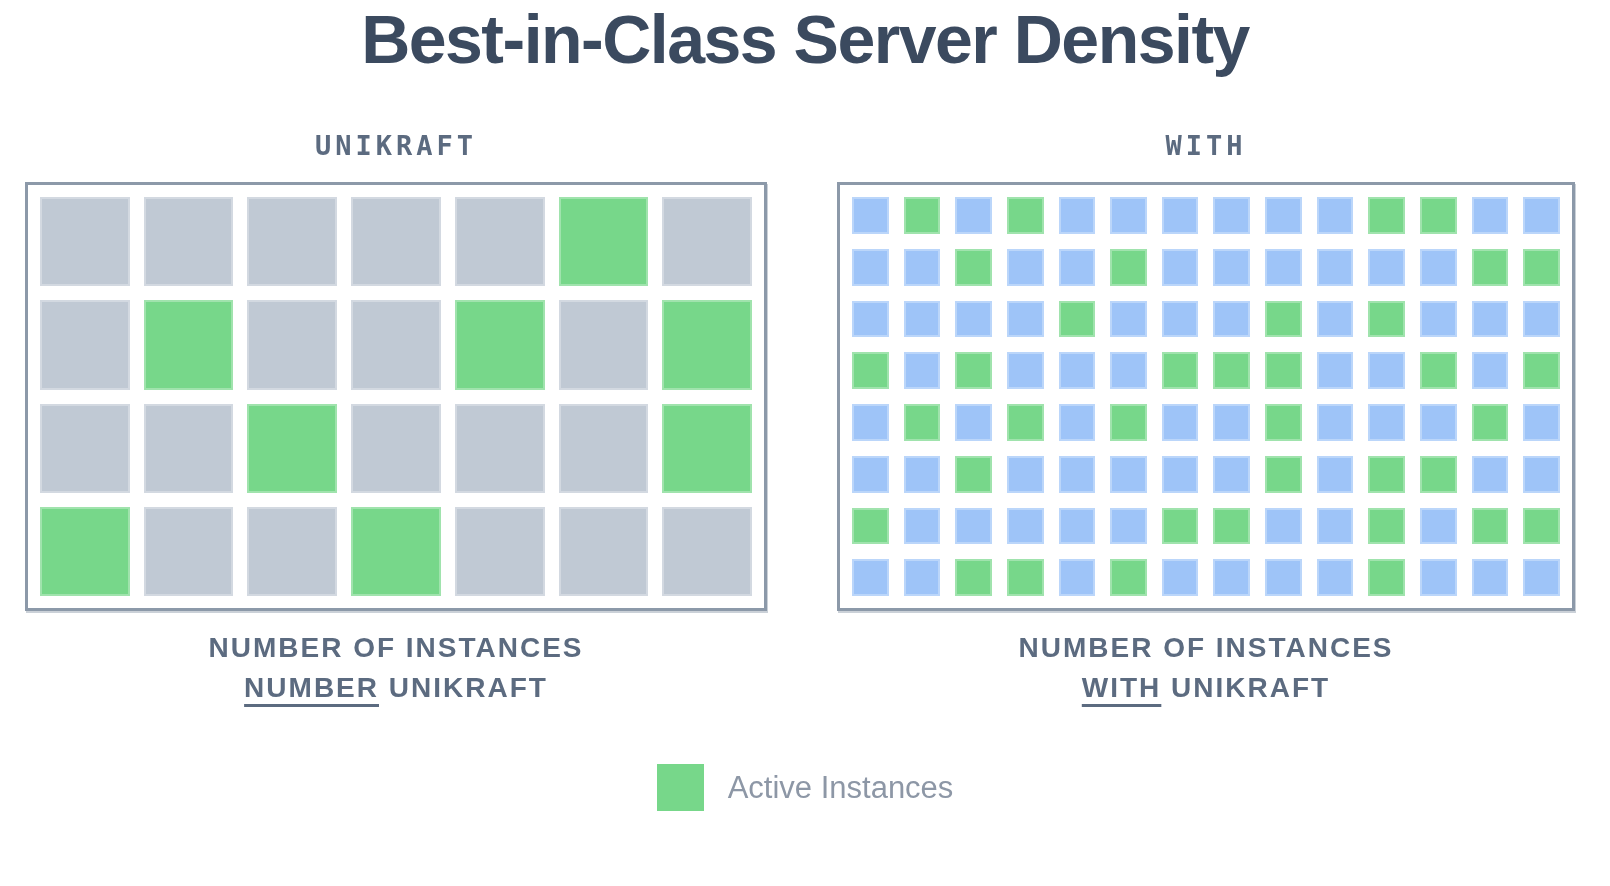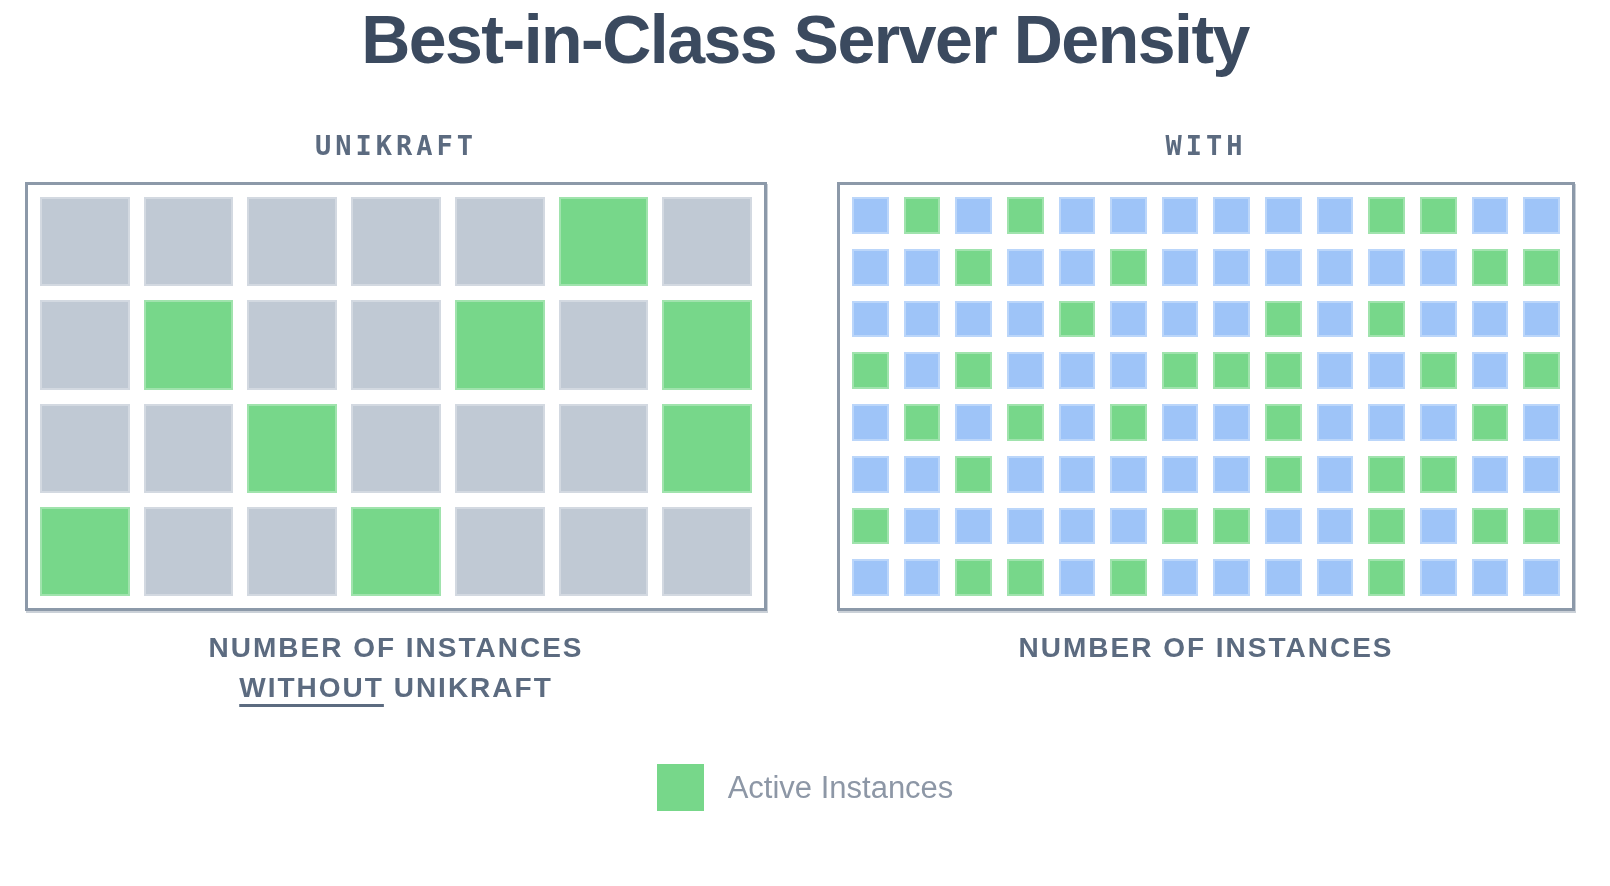--- a/index.html
+++ b/index.html
@@ -139,21 +139,21 @@
             <div class="cell idle"></div>
             <div class="cell idle"></div>
             <div class="cell active"></div>
             <div class="cell idle"></div>
             <div class="cell idle"></div>
             <div class="cell idle"></div>
           </div>
       </div>
       <div class="caption">
         <div>NUMBER OF INSTANCES</div>
-        <div><span class="u">WITHOUT</span><span> UNIKRAFT</span></div>
+        <div><span class="u">NUMBER</span><span> UNIKRAFT</span></div>
       </div>
     </section>
 
     <section class="panel panel-right">
       <div class="panel-header">WITH</div>
       <div class="grid-box">
         <div class="grid grid-fine">
             <div class="cell standby"></div>
             <div class="cell active"></div>
             <div class="cell standby"></div>
@@ -263,20 +263,21 @@
             <div class="cell standby"></div>
             <div class="cell standby"></div>
             <div class="cell active"></div>
             <div class="cell standby"></div>
             <div class="cell standby"></div>
             <div class="cell standby"></div>
           </div>
       </div>
       <div class="caption">
         <div>NUMBER OF INSTANCES</div>
+        <div><span class="u">WITH</span><span> UNIKRAFT</span></div>
       </div>
     </section>
 
   </div>
 
   <div class="legend">
     <div class="legend-item">
       <span class="swatch active"></span>
       <span class="legend-label">Active Instances</span>
     </div>

